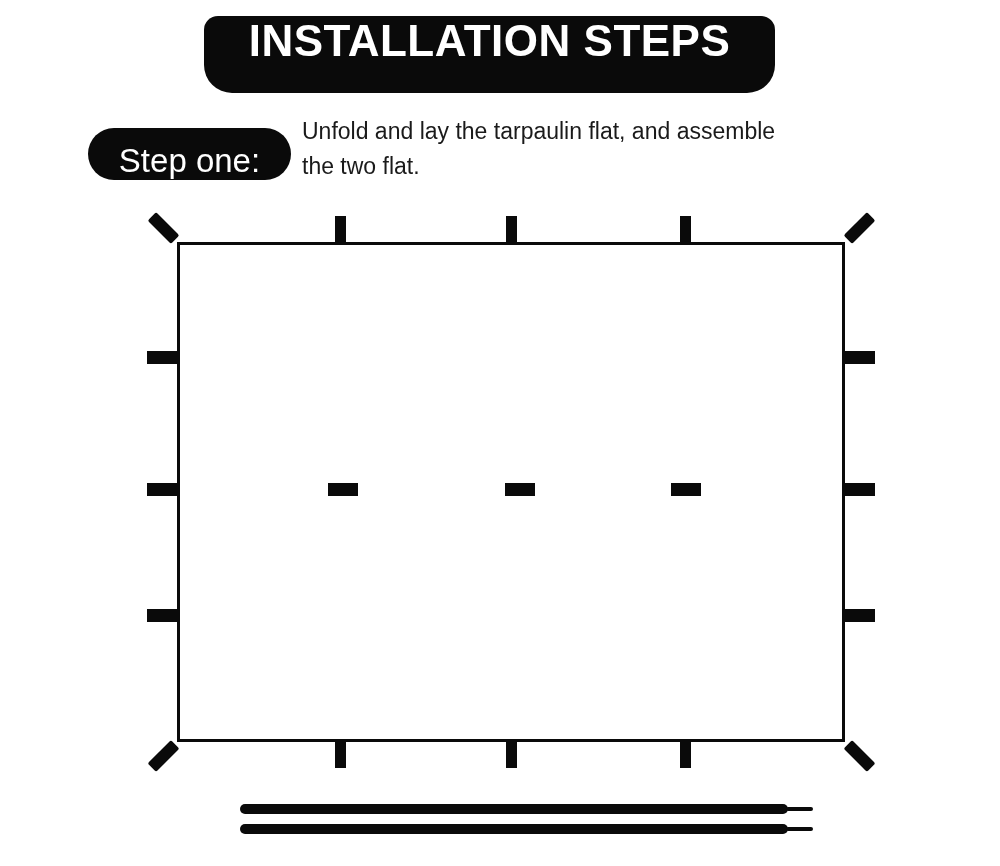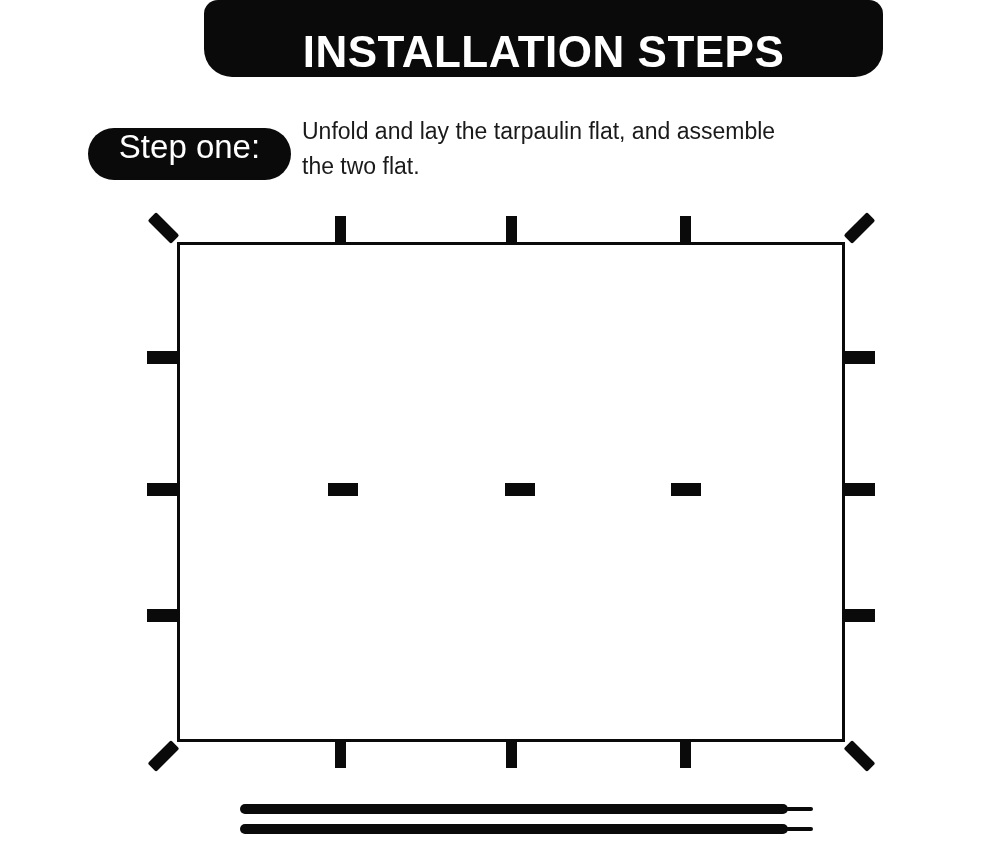--- a/index.html
+++ b/index.html
@@ -8,38 +8,38 @@
   body { font-family: "Liberation Sans", sans-serif; }
   .canvas {
     position: relative;
     width: 1000px;
     height: 866px;
     background: var(--bg);
     overflow: hidden;
   }
   .banner {
     position: absolute;
-    left: 204px; top: 0; width: 679px; height: 77px;
+    left: 204px; top: 16px; width: 571px; height: 77px;
     background: var(--ink);
     border-radius: 14px 14px 28px 28px;
-    display: flex; align-items: flex-end; justify-content: center;
+    display: flex; align-items: flex-start; justify-content: center;
   }
   .banner-title {
     color: #ffffff;
     font-size: 44px;
     font-weight: bold;
     letter-spacing: 0.5px;
     white-space: nowrap;
   }
   .step-pill {
     position: absolute;
     left: 88px; top: 128px; width: 203px; height: 52px;
     background: var(--ink);
     border-radius: 26px;
-    display: flex; align-items: flex-start; justify-content: center;
+    display: flex; align-items: flex-end; justify-content: center;
   }
   .step-pill-label {
     color: #ffffff;
     font-size: 33px;
     white-space: nowrap;
   }
   .step-description {
     position: absolute;
     left: 302px; top: 114px;
     color: var(--text);

